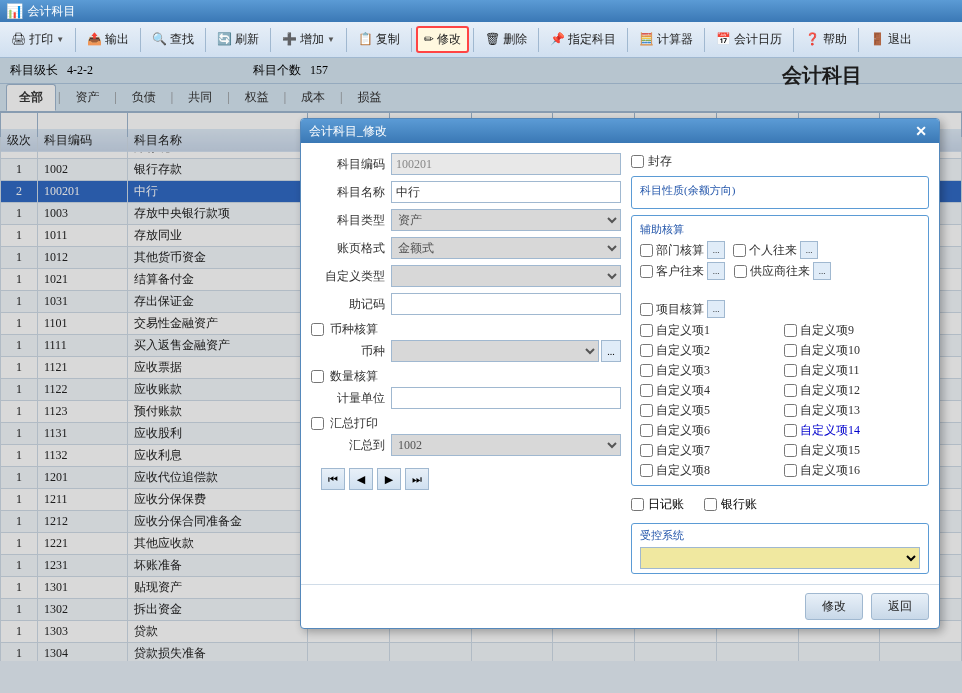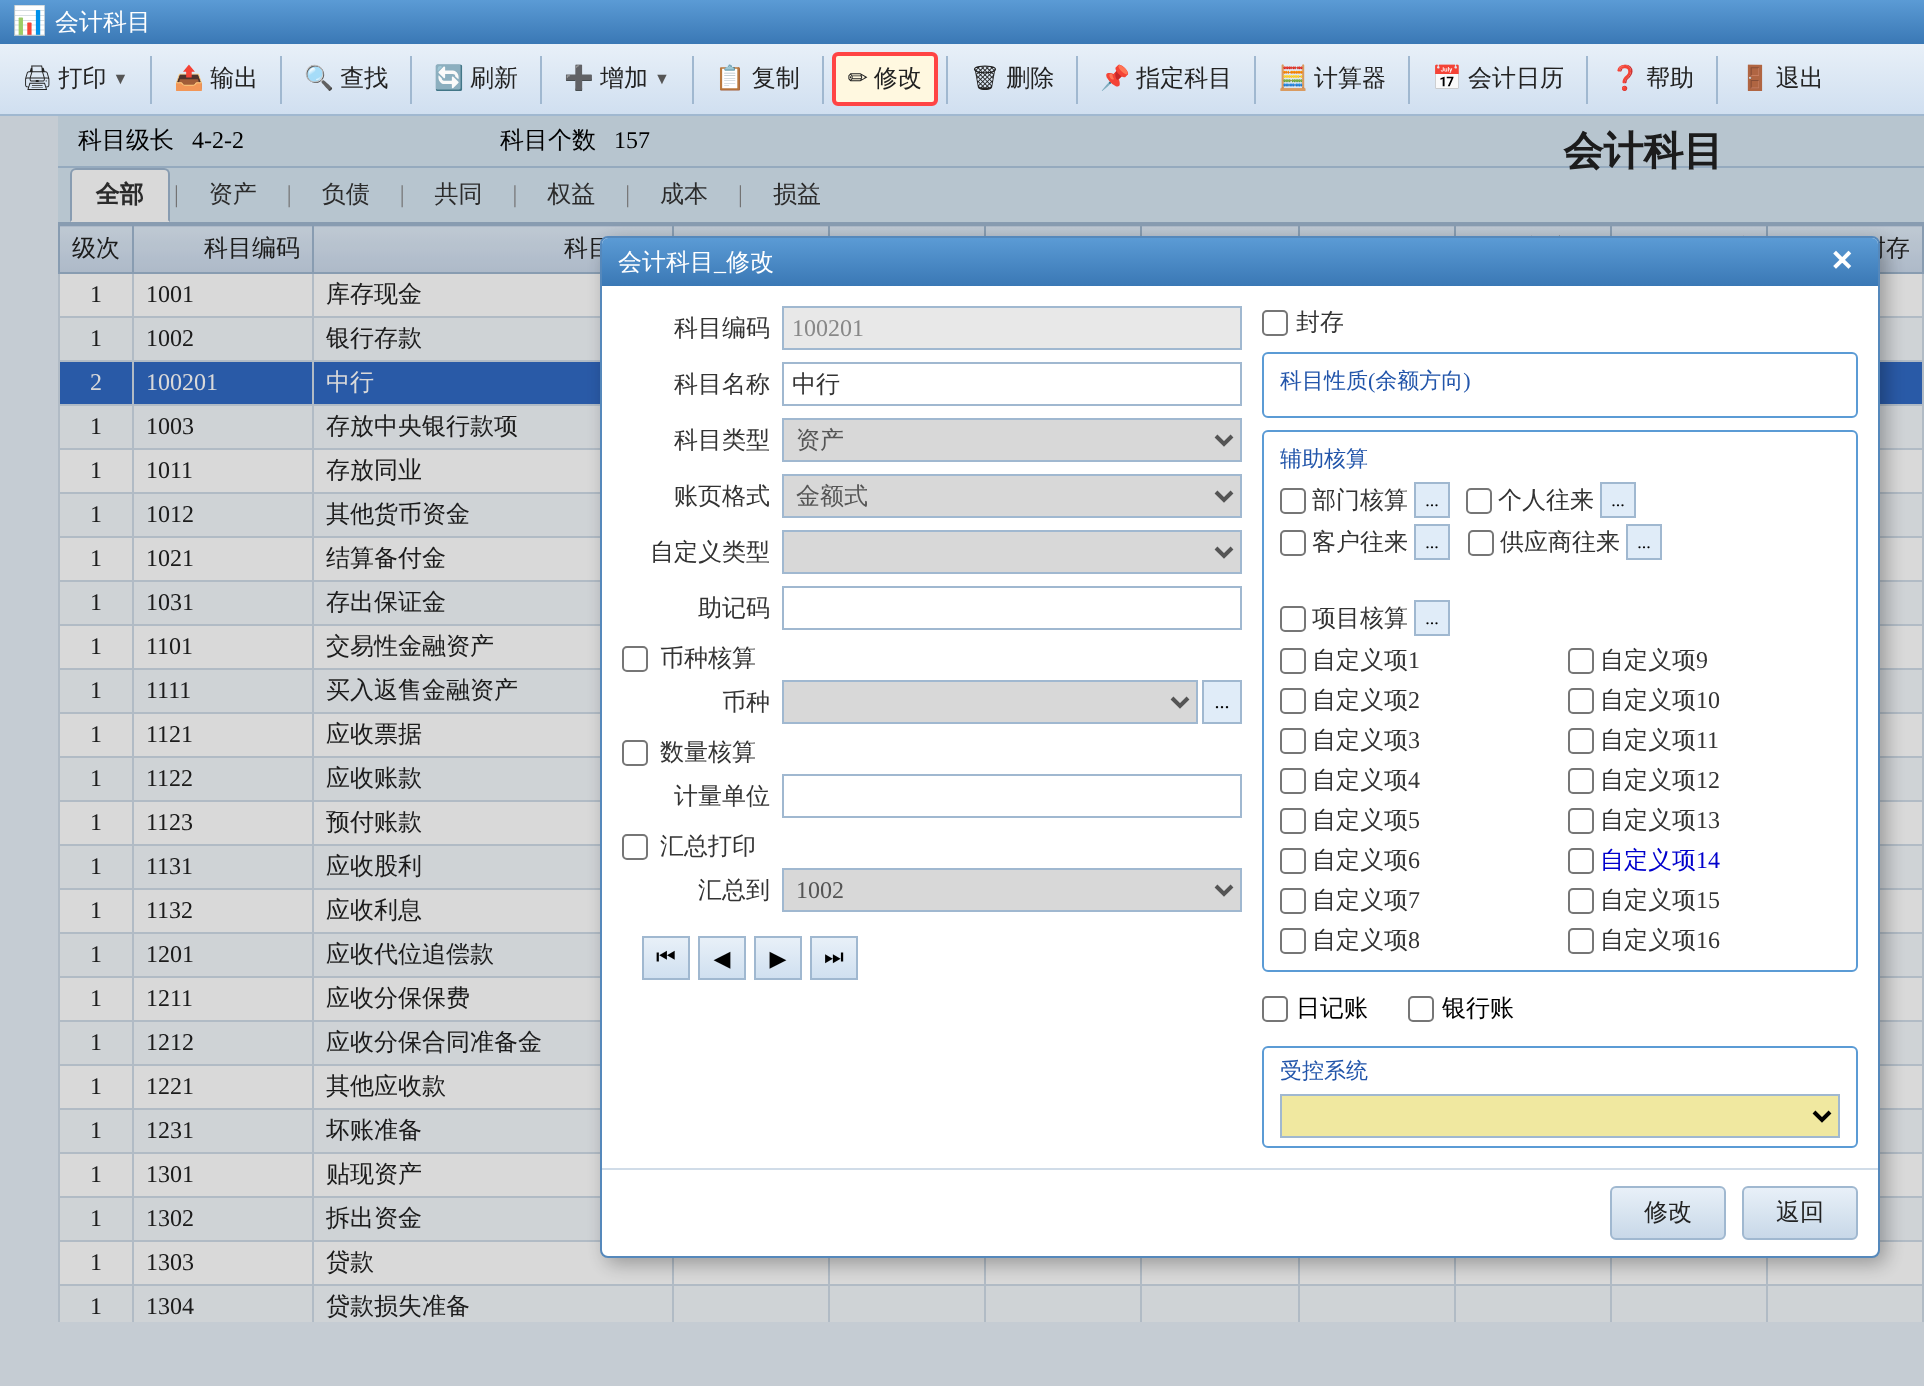--- a/index.html
+++ b/index.html
@@ -48,21 +48,20 @@
     .toolbar-btn .btn-arrow {
       font-size: 8px;
       color: #555;
     }
 
     
     .main-area {
       background: #e8f0f8;
       height: calc(693px - 58px);
       position: relative;
-      padding-left: 29px;
     }
 
     
     .info-bar {
       background: #d8e8f4;
       padding: 4px 10px;
       display: flex;
       align-items: center;
       gap: 40px;
       border-bottom: 1px solid #b0c8e0;
@@ -105,26 +104,26 @@
       background: white;
     }
     .data-table {
       width: 100%;
       border-collapse: collapse;
     }
     .data-table th {
       background: linear-gradient(to bottom, #e0ecf8, #ccdaec);
       border: 1px solid #a0b8d0;
       padding: 3px 6px;
-      text-align: right;
+      text-align: left;
       font-weight: normal;
       white-space: nowrap;
       color: #222;
       position: sticky;
-      top: 0;
+      top: 16px;
       z-index: 1;
     }
     .data-table td {
       border: 1px solid #d0dce8;
       padding: 2px 6px;
       white-space: nowrap;
       color: #222;
     }
     .data-table tr:nth-child(even) td { background: #f4f8fc; }
     .data-table tr.selected td { background: #316ac5; color: white; }
@@ -444,21 +443,21 @@
 </div>
 
 <div class="main-area">
 
   <div class="info-bar">
     <div>
       <span>科目级长</span>
       <span>&nbsp;</span>
       <span>4-2-2</span>
     </div>
-    <div style="margin-left:88px;">
+    <div style="margin-left:120px;">
       <span>科目个数</span>
       <span>&nbsp;</span>
       <span>157</span>
     </div>
 
     <div class="page-title-area">会计科目</div>
   </div>
 
   <div class="tab-bar">
     <div class="tab-item active">全部</div>

